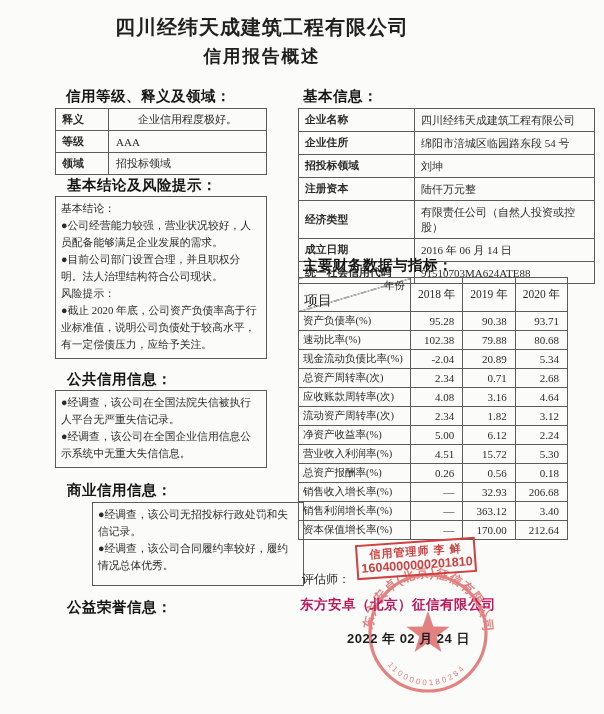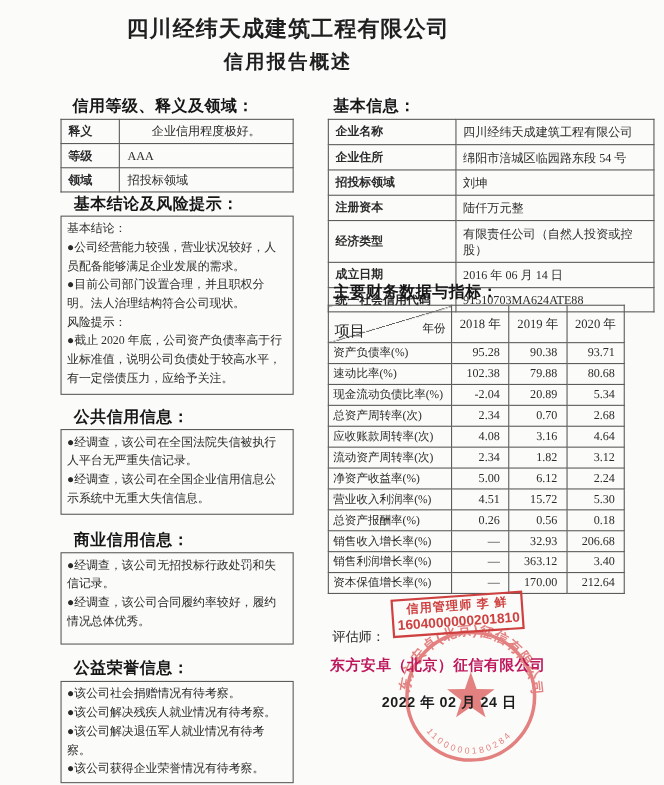--- a/index.html
+++ b/index.html
@@ -36,37 +36,37 @@
 
   
   .note-box {
     position: absolute; left: 55px; width: 212px;
     border: 1px solid #5c5c5c; background: transparent;
     padding: 3px 5px; font-size: 10.8px; line-height: 17px; color: #2b2b2b;
   }
   .note-box p { margin: 0; word-break: break-all; }
   #box-conclusion { top: 196px; min-height: 163px; }
   #box-public    { top: 390px; min-height: 78px; }
-  #box-business  { top: 502px; min-height: 84px; }
+  #box-business  { top: 502px; min-height: 84px; margin-left: 37px; }
   #box-honor     { top: 619px; min-height: 77px; }
 
   
   .info-table { left: 298px; top: 108px; width: 297px; }
   .info-table th { width: 116px; font-family: "Liberation Sans", sans-serif; font-weight: bold; font-size: 10.8px; text-align: left; padding: 3.5px 4px 3.5px 6px; }
   .info-table td { font-size: 11px; padding: 3.5px 6px; text-align: left; word-break: break-all; }
 
   
   .fin-table { left: 298px; top: 277px; width: 270px; }
   .fin-table th, .fin-table td { font-size: 11px; }
   .fin-table thead th { height: 34px; padding: 0; }
   .corner-cell {
     position: relative; width: 112px;
     background-image: linear-gradient(to bottom right, transparent 49.4%, #5c5c5c 49.4%, #5c5c5c 50.6%, transparent 50.6%);
   }
-  .corner-top { position: absolute; top: 14px; right: 5px; font-size: 10.5px; }
+  .corner-top { position: absolute; top: 1px; right: 5px; font-size: 10.5px; }
   .corner-bottom { position: absolute; bottom: 1px; left: 5px; font-size: 14px; }
   .fin-table thead th.year-cell { font-weight: normal; text-align: center; font-size: 11.5px; }
   .fin-table tbody th { font-size: 10.5px; text-align: left; padding: 2px 3px 2px 4px; font-family: "Liberation Serif", serif; }
   .fin-table tbody td { text-align: right; padding: 2px 8px 2px 2px; height: 18px; margin-top: 16px; }
 
   
   .appraiser-label { position: absolute; left: 302px; top: 571px; font-size: 12px; color: #2b2b2b; }
   .company-name { position: absolute; left: 300px; top: 596px; font-family: "Liberation Sans", sans-serif; font-weight: bold; font-size: 13.5px; letter-spacing: 0.5px; color: #be185d; z-index: 3; }
   .report-date { position: absolute; left: 347px; top: 630px; font-family: "Liberation Sans", sans-serif; font-weight: bold; font-size: 13px; letter-spacing: 0.5px; color: #1d1d1d; z-index: 3; }
 
@@ -127,26 +127,20 @@
       <p>●经调查，该公司在全国企业信用信息公示系统中无重大失信信息。</p>
     </div>
 
   <div class="sec-h" style="left:67px; top:481px;">商业信用信息：</div>
   <div class="note-box" id="box-business">
       <p>●经调查，该公司无招投标行政处罚和失信记录。</p>
       <p>●经调查，该公司合同履约率较好，履约情况总体优秀。</p>
     </div>
 
   <div class="sec-h" style="left:67px; top:598px;">公益荣誉信息：</div>
-  <div class="note-box" id="box-honor">
-      <p>●该公司社会捐赠情况有待考察。</p>
-      <p>●该公司解决残疾人就业情况有待考察。</p>
-      <p>●该公司解决退伍军人就业情况有待考察。</p>
-      <p>●该公司获得企业荣誉情况有待考察。</p>
-    </div>
 
   <div class="sec-h" style="left:303px; top:87px;">基本信息：</div>
   <table class="info-table">
     <tbody>
         <tr>
           <th>企业名称</th>
           <td>四川经纬天成建筑工程有限公司</td>
         </tr>
         <tr>
           <th>企业住所</th>
@@ -203,21 +197,21 @@
         </tr>
         <tr>
           <th>现金流动负债比率(%)</th>
           <td>-2.04</td>
           <td>20.89</td>
           <td>5.34</td>
         </tr>
         <tr>
           <th>总资产周转率(次)</th>
           <td>2.34</td>
-          <td>0.70</td>
+          <td>0.71</td>
           <td>2.68</td>
         </tr>
         <tr>
           <th>应收账款周转率(次)</th>
           <td>4.08</td>
           <td>3.16</td>
           <td>4.64</td>
         </tr>
         <tr>
           <th>流动资产周转率(次)</th>

